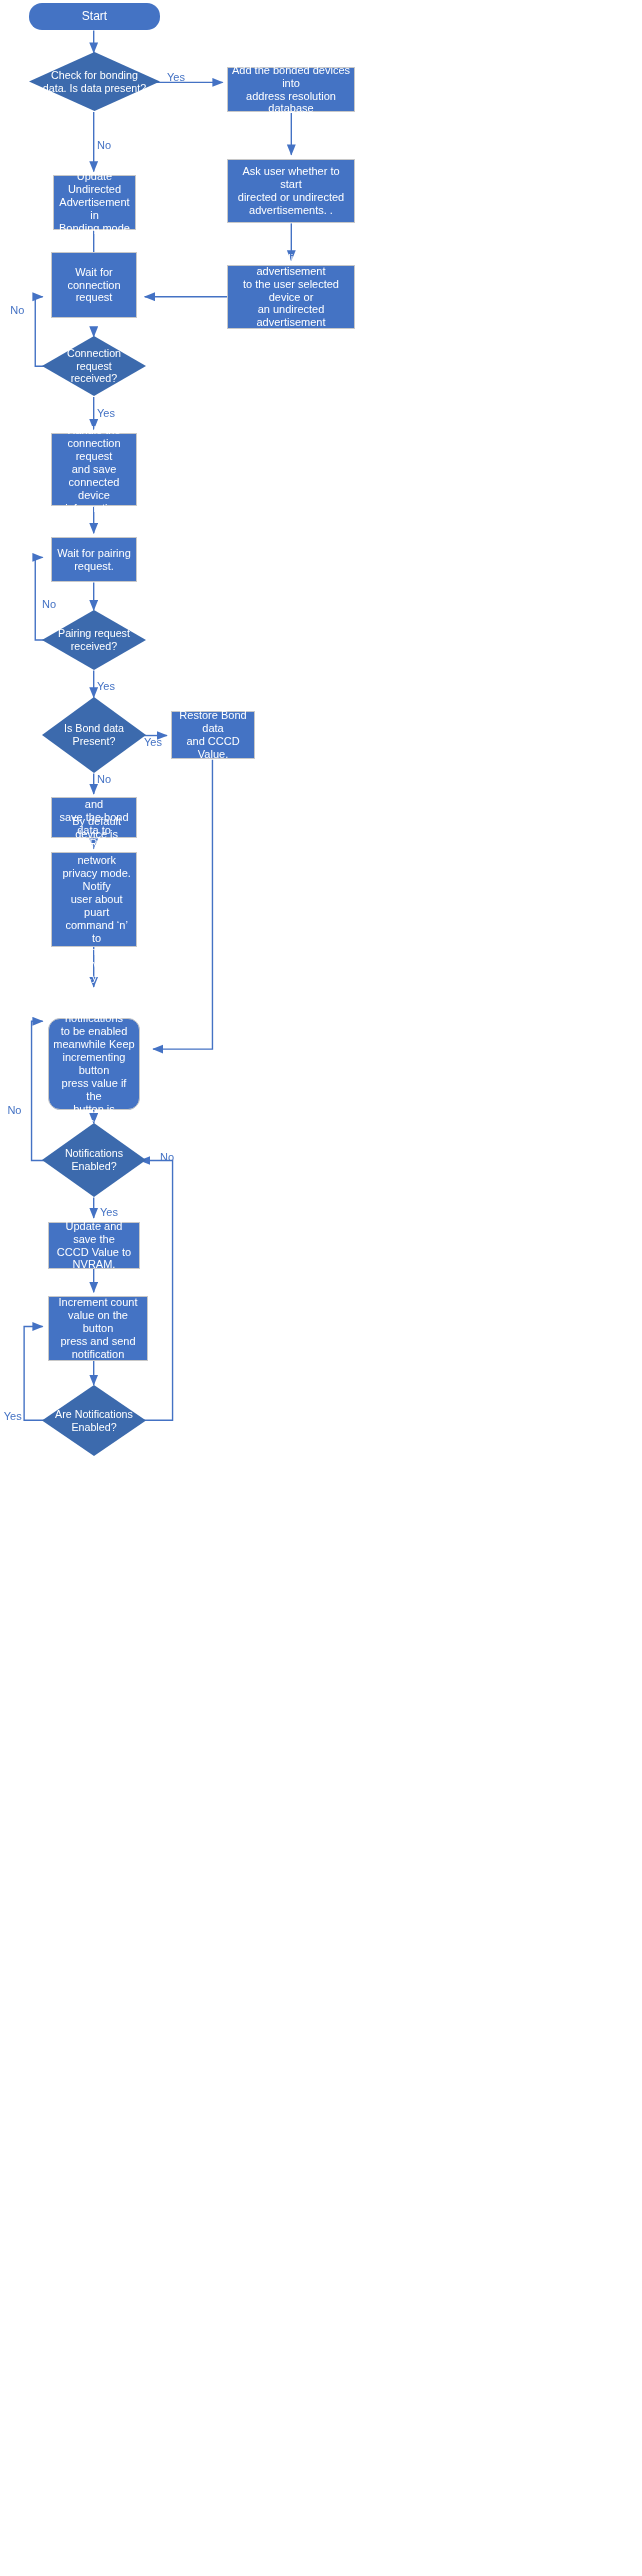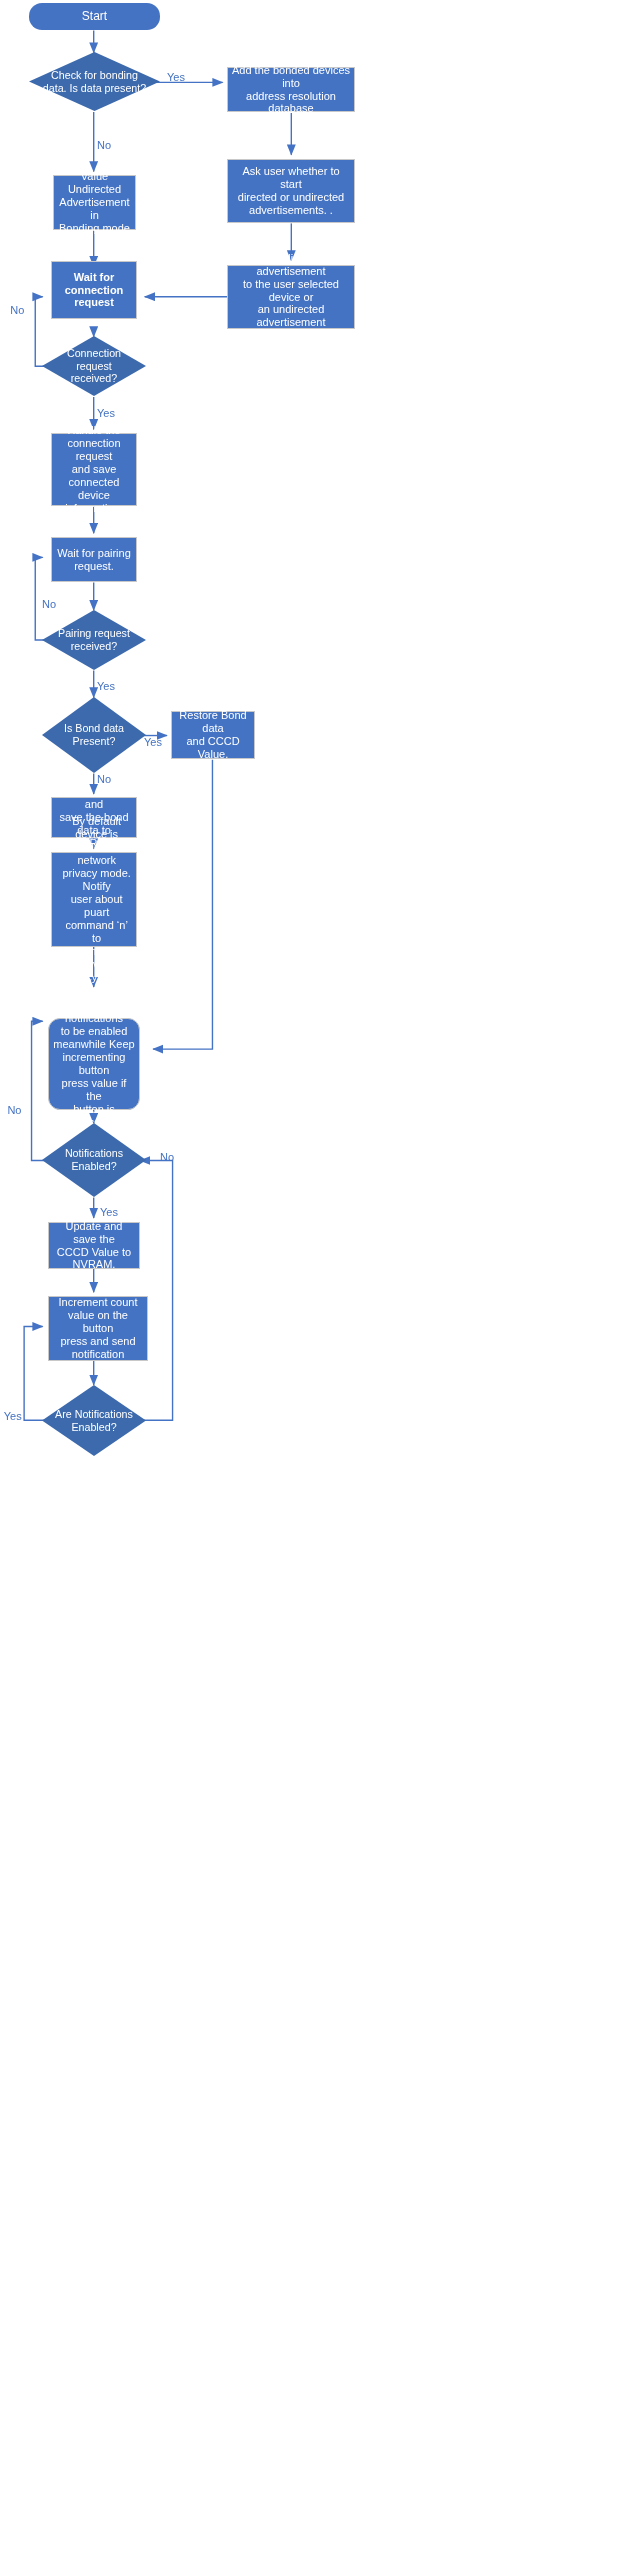--- a/index.html
+++ b/index.html
@@ -167,26 +167,26 @@
   </div>
 
   <div class="node proc" style="left:227px; top:265px; width:128px; height:64px;">
     <span>Start directed advertisement
 to the user selected device or
 an undirected advertisement
 as per user input.</span>
   </div>
 
   <div class="node proc" style="left:53px; top:175px; width:83px; height:55px;">
-    <span>Value Undirected
+    <span>Update Undirected
 Advertisement in
 Bonding mode</span>
   </div>
 
-  <div class="node proc" style="left:51px; top:261px; width:86px; height:58px;font-weight:bold;">
+  <div class="node proc" style="left:51px; top:252px; width:86px; height:66px;">
     <span>Wait for
 connection request</span>
   </div>
 
   <div class="diamond-wrap" style="left:42px; top:336px; width:104px; height:60px;">
     <div class="diamond-shape"></div>
     <div class="diamond-label">Connection
 request
 received?</div>
   </div>

